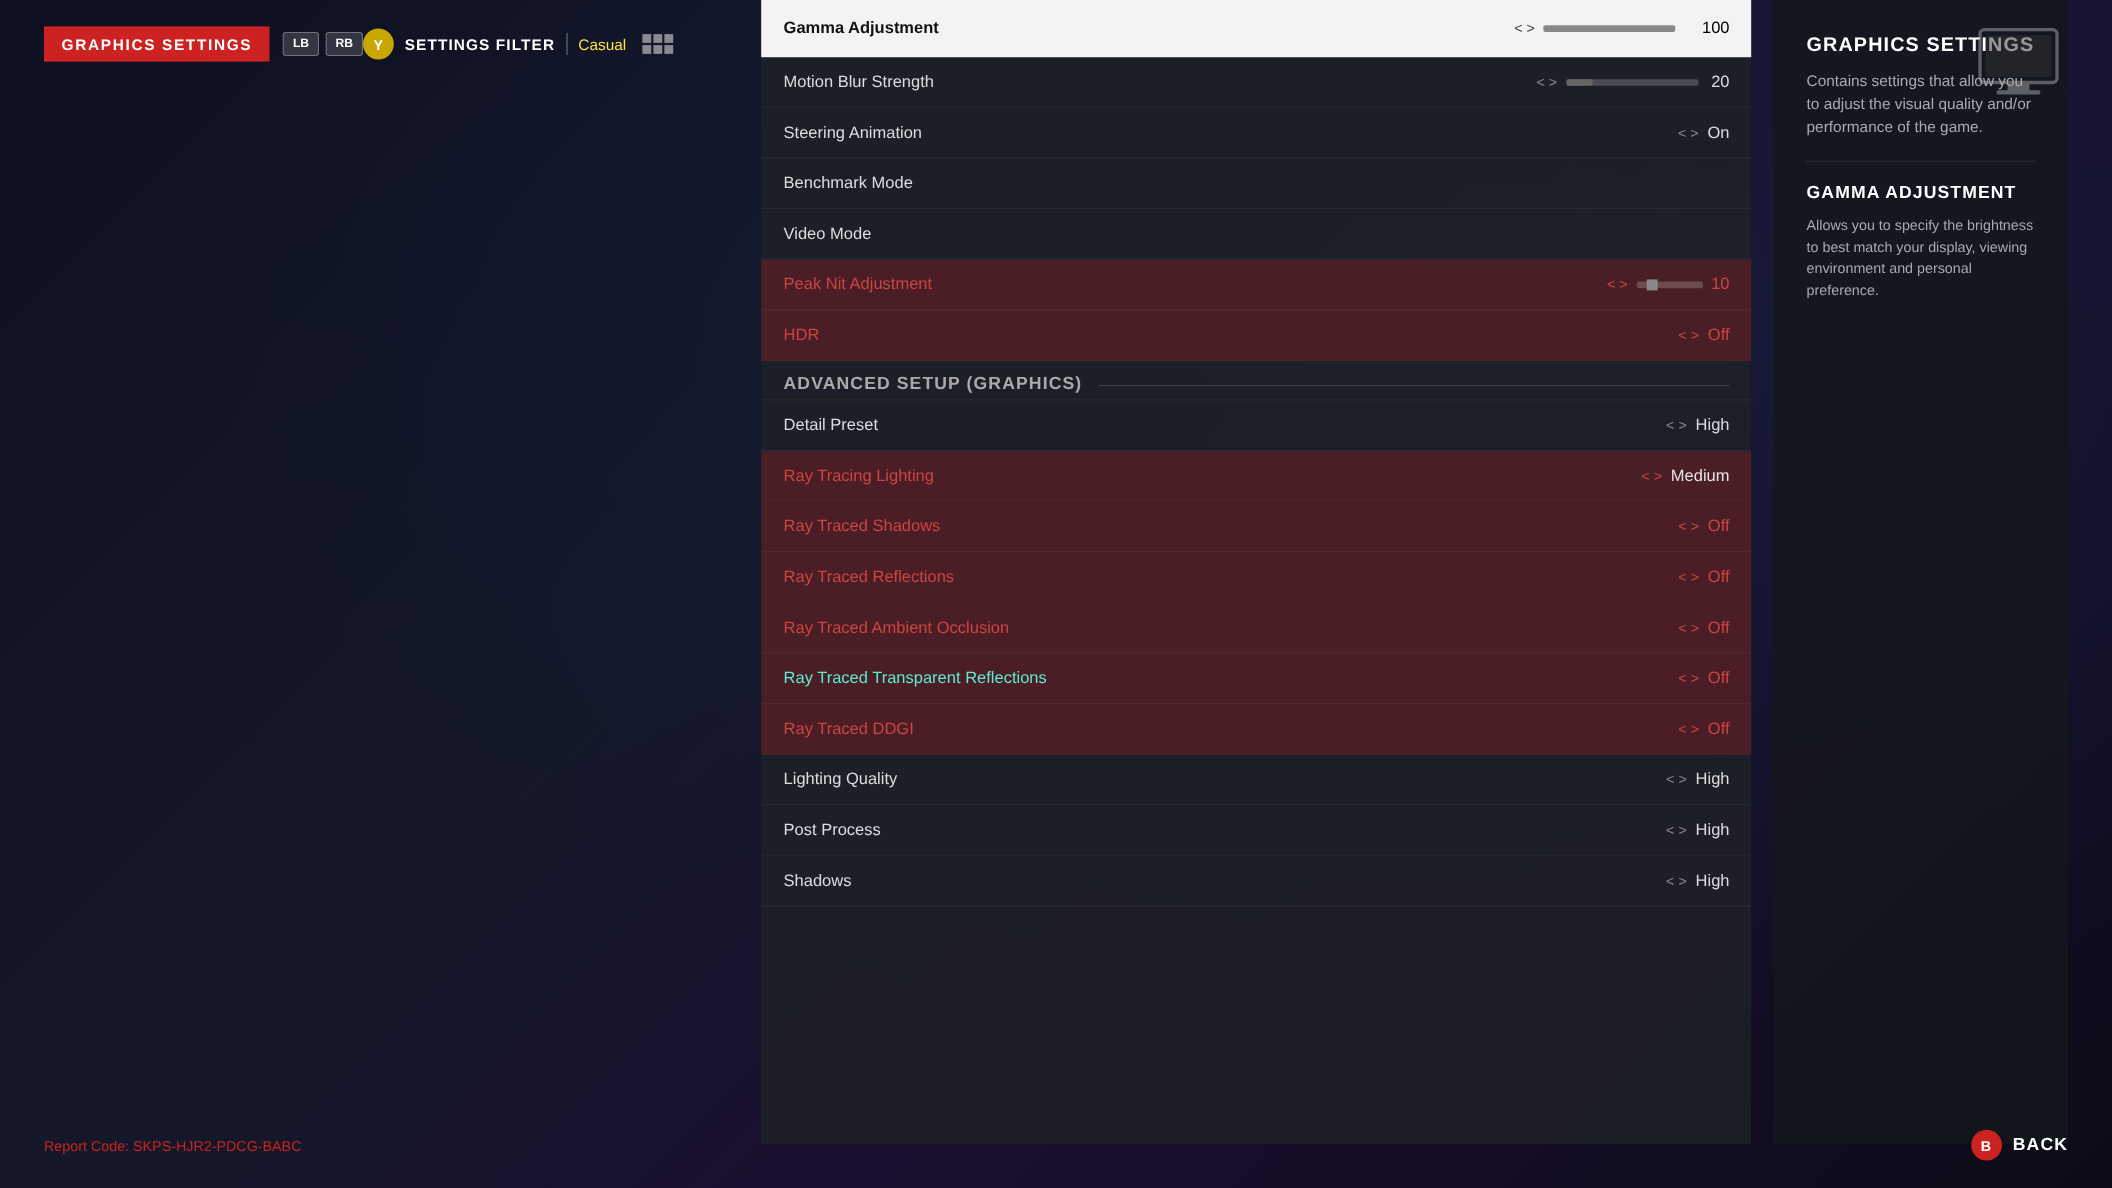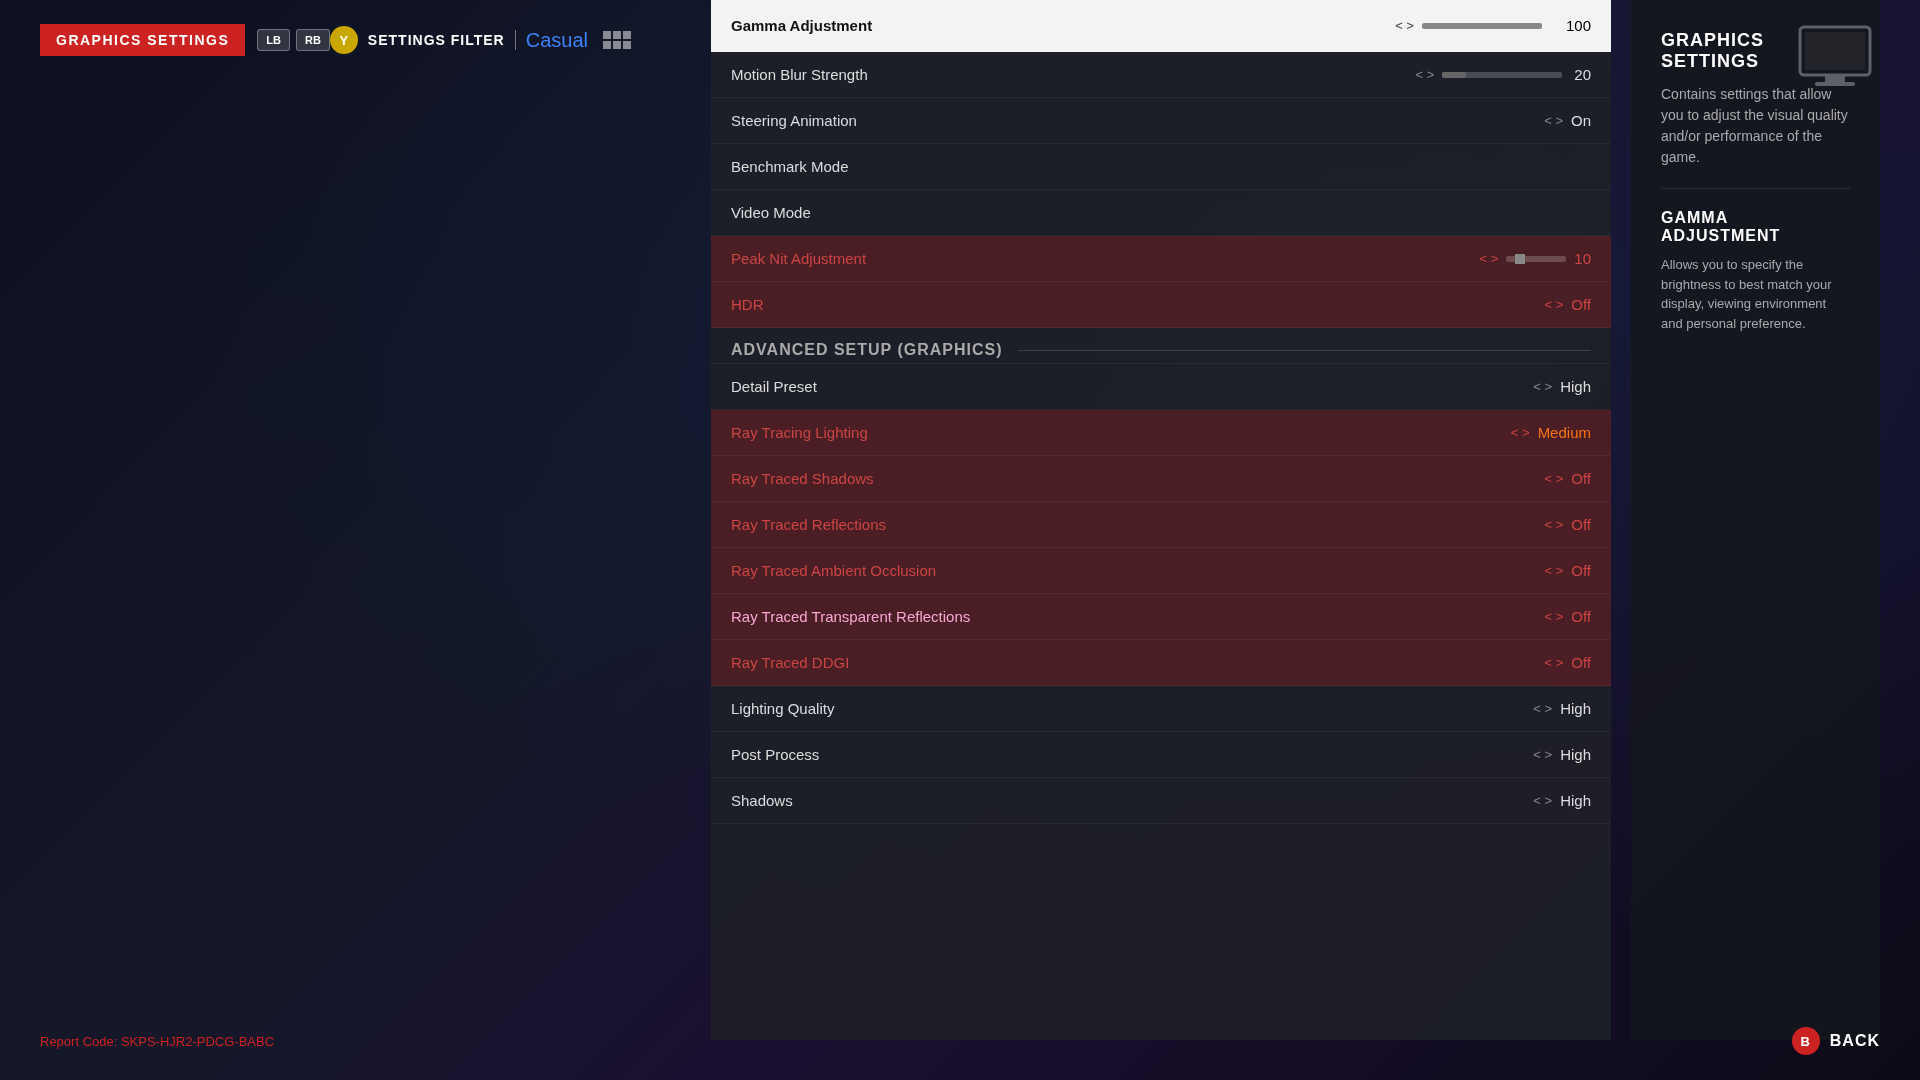--- a/index.html
+++ b/index.html
@@ -109,22 +109,22 @@
       text-transform: uppercase;
     }
 
     .filter-divider {
       width: 1px;
       height: 20px;
       background: rgba(255,255,255,0.4);
     }
 
     .filter-value {
-      color: #3b82f6;
-      font-size: 20px;
+      color: #fde047;
+      font-size: 14px;
     }
 
     .grid-icon {
       display: flex;
       gap: 2px;
       align-items: center;
     }
 
     .grid-icon span {
       display: grid;
@@ -466,21 +466,21 @@
         <div class="setting-value">
           <span class="arrows">&lt; &gt;</span>
           <span>High</span>
         </div>
       </div>
 
       <div class="setting-row highlighted">
         <span class="setting-name" style="color:#cc4444;">Ray Tracing Lighting</span>
         <div class="setting-value">
           <span class="arrows" style="color:#cc4444;">&lt; &gt;</span>
-          <span style="color:#f97316;">Medium</span>
+          <span style="color:#e5e5e5;">Medium</span>
         </div>
       </div>
 
       <div class="setting-row highlighted">
         <span class="setting-name" style="color:#cc4444;">Ray Traced Shadows</span>
         <div class="setting-value">
           <span class="arrows" style="color:#cc4444;">&lt; &gt;</span>
           <span style="color:#cc4444;">Off</span>
         </div>
       </div>
@@ -495,21 +495,21 @@
 
       <div class="setting-row highlighted">
         <span class="setting-name" style="color:#cc4444;">Ray Traced Ambient Occlusion</span>
         <div class="setting-value">
           <span class="arrows" style="color:#cc4444;">&lt; &gt;</span>
           <span style="color:#cc4444;">Off</span>
         </div>
       </div>
 
       <div class="setting-row highlighted">
-        <span class="setting-name" style="color:#f9a8d4;">Ray Traced Transparent Reflections</span>
+        <span class="setting-name" style="color:#5eead4;">Ray Traced Transparent Reflections</span>
         <div class="setting-value">
           <span class="arrows" style="color:#cc4444;">&lt; &gt;</span>
           <span style="color:#cc4444;">Off</span>
         </div>
       </div>
 
       <div class="setting-row highlighted">
         <span class="setting-name" style="color:#cc4444;">Ray Traced DDGI</span>
         <div class="setting-value">
           <span class="arrows" style="color:#cc4444;">&lt; &gt;</span>

